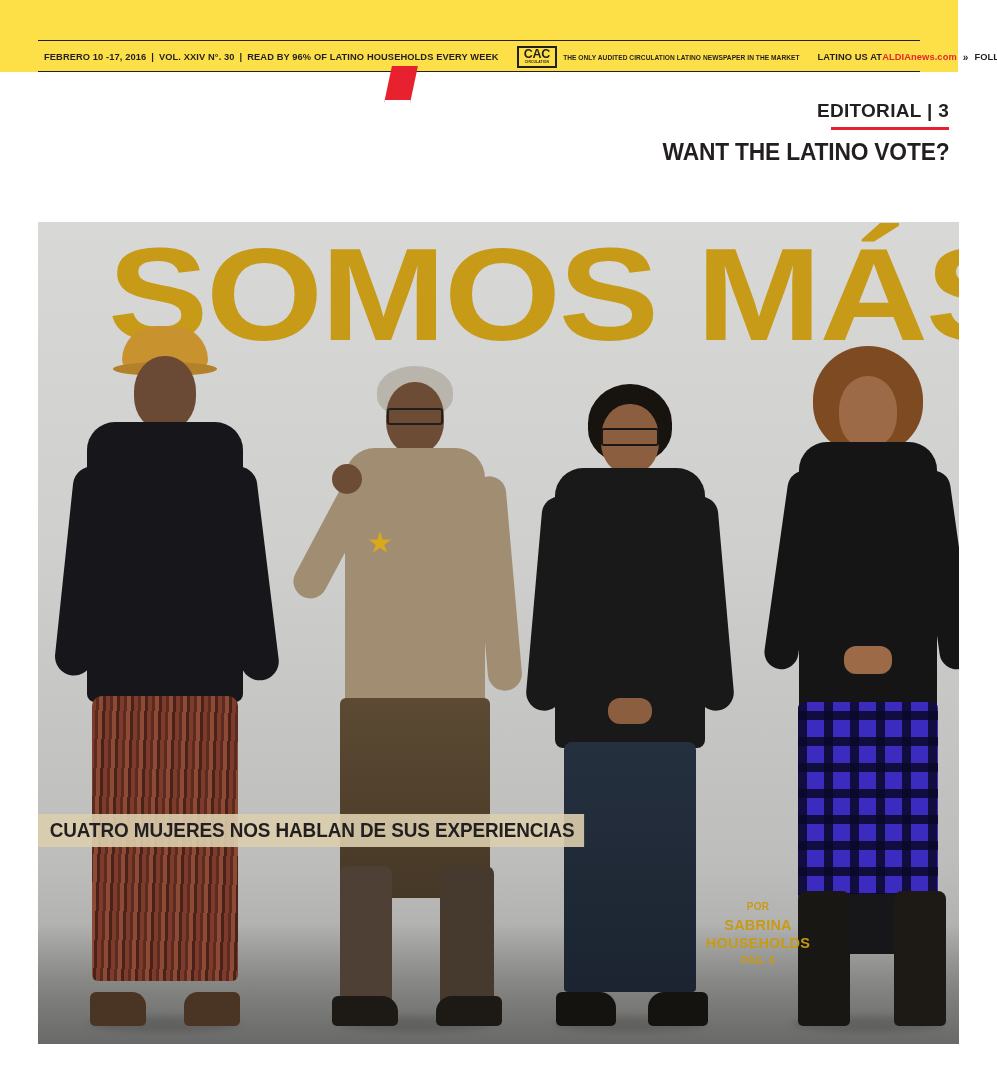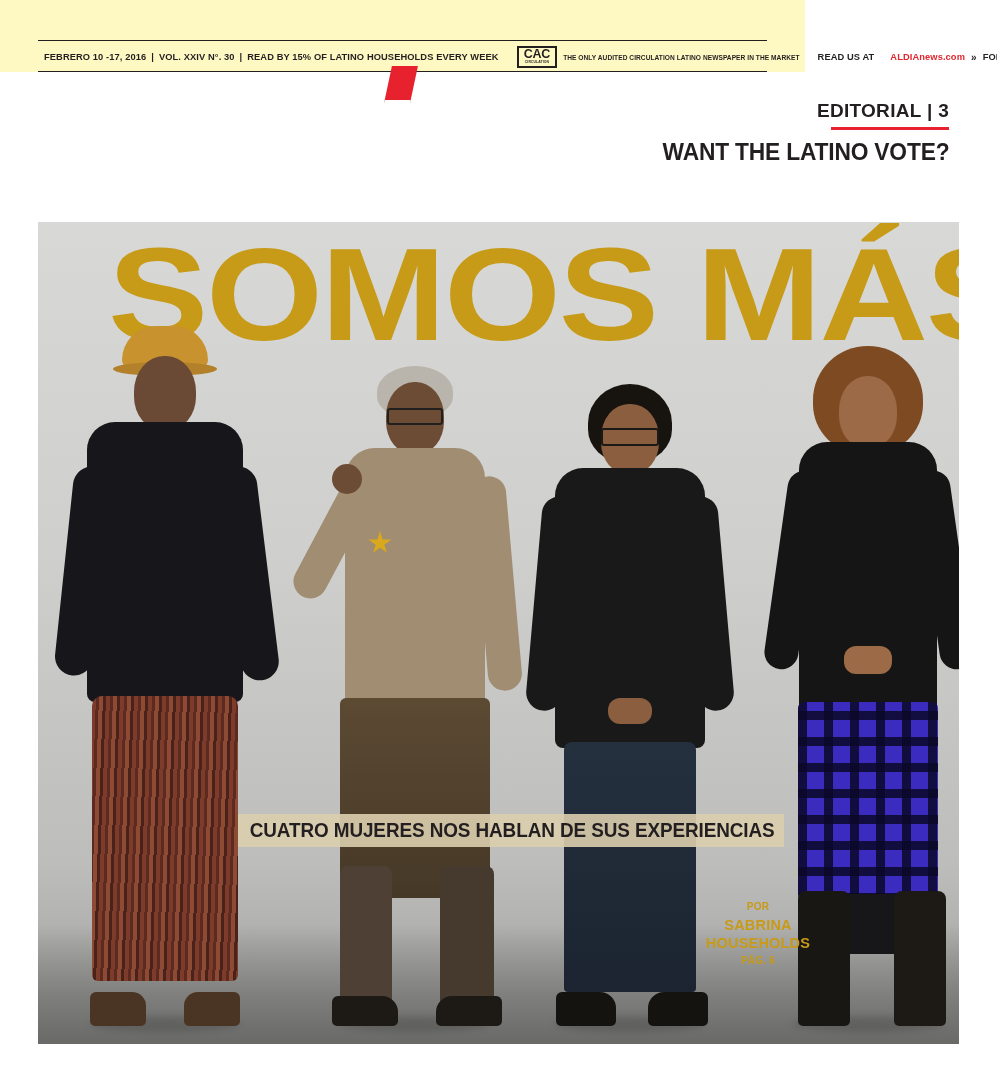--- a/index.html
+++ b/index.html
@@ -17,23 +17,23 @@
     height: 1088px;
     margin: 0 auto;
     background: #ffffff;
     overflow: hidden;
   }
 
   
   .topbar {
     position: absolute;
     left: 0; top: 0;
-    width: 805px;
+    width: 958px;
     height: 72px;
-    background: #fef9c3;
+    background: #fde047;
   }
   .topbar-rule {
     position: absolute;
     left: 38px;
     right: 38px;
     background: #231f20;
     height: 1px;
   }
   .topbar-rule.top { top: 40px; }
   .topbar-rule.bottom { top: 71px; }
@@ -314,21 +314,21 @@
     font-weight: bold;
     font-size: 19.5px;
     letter-spacing: -0.1px;
     padding: 7px 10px 6px 12px;
     line-height: 1;
     transform: scaleX(0.97);
     transform-origin: left center;
     white-space: nowrap;
   }
   .cap-row { height: 36px; }
-  .cap-row.r1 { padding-left: 200px; }
+  .cap-row.r1 { }
   .cap-row.r2 { padding-left: 344px; }
   .byline {
     position: absolute;
     left: 625px;
     top: 676px;
     width: 190px;
     text-align: center;
     color: #c79a17;
     font-weight: bold;
     font-size: 14.5px;
@@ -344,36 +344,36 @@
 
   <div class="topbar">
     <div class="topbar-rule top"></div>
     <div class="topbar-rule bottom"></div>
 
     <div class="topbar-inner">
       <span class="seg">FEBRERO 10 -17, 2016</span>
       <span class="thin-sep">|</span>
       <span class="seg">VOL. XXIV N°. 30</span>
       <span class="thin-sep">|</span>
-      <span class="seg">READ BY 15% OF LATINO HOUSEHOLDS EVERY WEEK</span>
+      <span class="seg">READ BY 96% OF LATINO HOUSEHOLDS EVERY WEEK</span>
 
       <span class="sep-bar"></span>
 
       <span class="cac-box">
         <span class="cac-main">CAC</span>
         <span class="cac-sub">CIRCULATION</span>
       </span>
       <span class="tiny-audited">THE ONLY AUDITED CIRCULATION LATINO NEWSPAPER IN THE MARKET</span>
 
       <span class="spacer"></span>
 
       <span class="sep-bar"></span>
 
-      <span class="seg">READ US AT</span>
-      <span class="seg red" style="margin-left:16px">ALDIAnews.com</span>
+      <span class="seg">LATINO US AT</span>
+      <span class="seg red" style="margin-left:0">ALDIAnews.com</span>
       <span class="arrow-sep">»</span>
       <span class="seg">FOLLOW US</span>
 
     </div>
   </div>
 
   <div class="masthead">
     <div class="accent-tick"></div>
 
     <div class="editorial-block">

